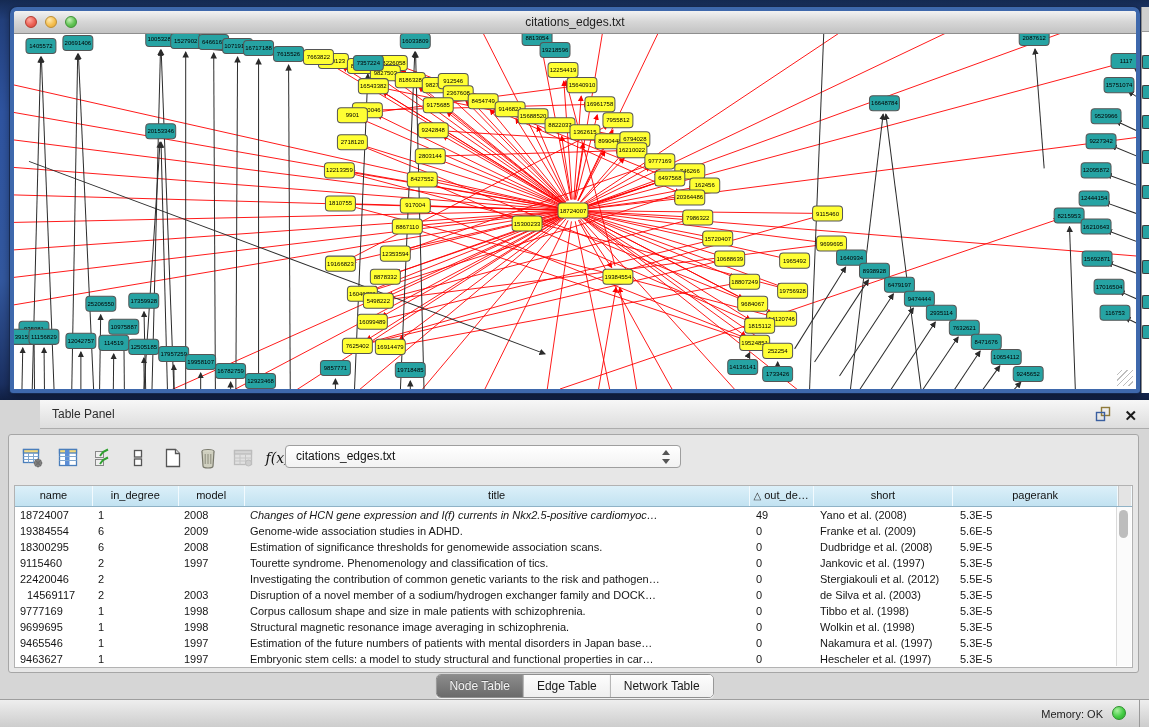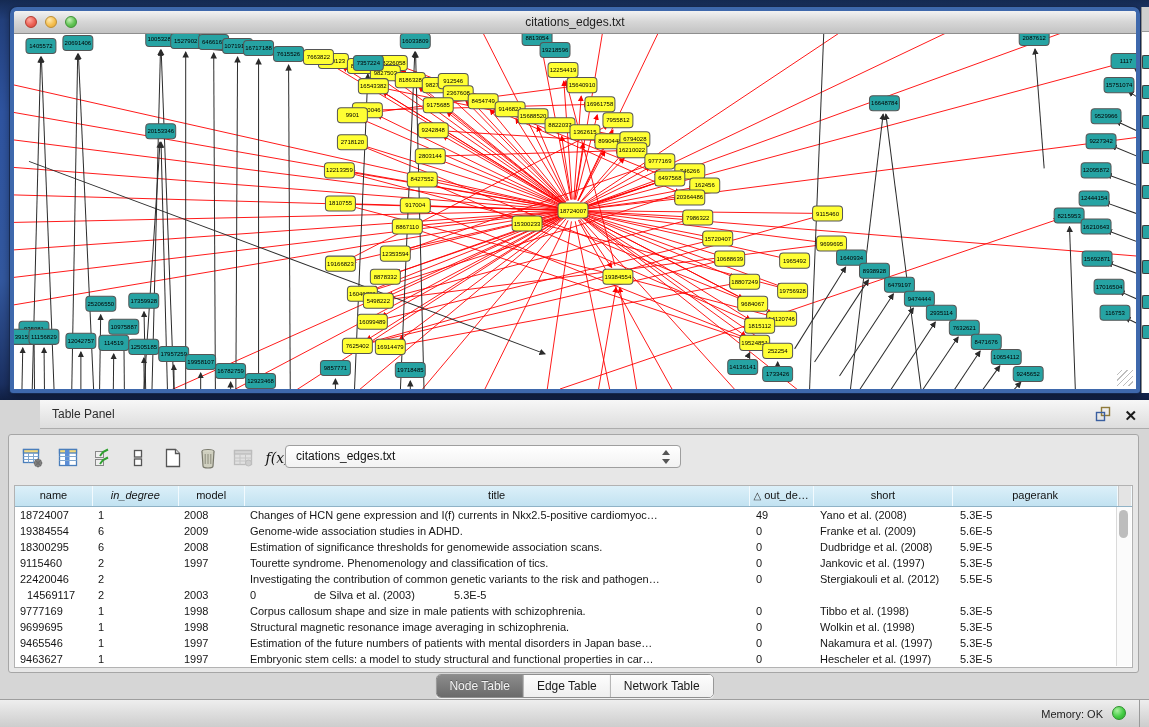--- a/index.html
+++ b/index.html
@@ -835,34 +835,34 @@
       <span>citations_edges.txt</span>
       <span class="stepper">
           <span class="up"></span>
           <span class="dn"></span>
         </span>
     </div>
 
     <div class="tablewrap">
       <div class="thead" id="thead">
           <div class="th" style="width: 78px;"><span>name</span></div>
-          <div class="th" style="width: 86px; font-style: italic;"><span>in_degree</span></div>
+          <div class="th" style="width: 86px;"><span>in_degree</span></div>
           <div class="th" style="width: 66px;"><span>model</span></div>
           <div class="th" style="width: 506px;"><span>title</span></div>
           <div class="th" style="width: 64px;"><span class="sort">△</span><span>out_de…</span></div>
           <div class="th" style="width: 140px;"><span>short</span></div>
           <div class="th" style="width: 165px;"><span>pagerank</span></div>
           <div class="th corner"></div>
         </div>
       <div class="tbody" id="tbody">
           <div class="tr">
             <div class="td" style="width: 78px;">18724007</div>
             <div class="td" style="width: 86px;">1</div>
             <div class="td" style="width: 66px;">2008</div>
-            <div class="td" style="width: 506px;">Changes of HCN gene expression and I(f) currents in Nkx2.5-positive cardiomyoc…</div>
+            <div class="td" style="width: 506px; font-style: italic;">Changes of HCN gene expression and I(f) currents in Nkx2.5-positive cardiomyoc…</div>
             <div class="td" style="width: 64px;">49</div>
             <div class="td" style="width: 140px;">Yano et al. (2008)</div>
             <div class="td" style="width: 165px;">5.3E-5</div>
           </div>
           <div class="tr">
             <div class="td" style="width: 78px;">19384554</div>
             <div class="td" style="width: 86px;">6</div>
             <div class="td" style="width: 66px;">2009</div>
             <div class="td" style="width: 506px;">Genome-wide association studies in ADHD.</div>
             <div class="td" style="width: 64px;">0</div>
@@ -893,20 +893,21 @@
             <div class="td" style="width: 66px; margin-top: 42px;">2012</div>
             <div class="td" style="width: 506px;">Investigating the contribution of common genetic variants to the risk and pathogen…</div>
             <div class="td" style="width: 64px;">0</div>
             <div class="td" style="width: 140px;">Stergiakouli et al. (2012)</div>
             <div class="td" style="width: 165px;">5.5E-5</div>
           </div>
           <div class="tr">
             <div class="td" style="width: 78px; padding-left: 12px;">14569117</div>
             <div class="td" style="width: 86px;">2</div>
             <div class="td" style="width: 66px;">2003</div>
+            <div class="td" style="width: 506px;">Disruption of a novel member of a sodium/hydrogen exchanger family and DOCK…</div>
             <div class="td" style="width: 64px;">0</div>
             <div class="td" style="width: 140px;">de Silva et al. (2003)</div>
             <div class="td" style="width: 165px;">5.3E-5</div>
           </div>
           <div class="tr">
             <div class="td" style="width: 78px;">9777169</div>
             <div class="td" style="width: 86px;">1</div>
             <div class="td" style="width: 66px;">1998</div>
             <div class="td" style="width: 506px;">Corpus callosum shape and size in male patients with schizophrenia.</div>
             <div class="td" style="width: 64px;">0</div>

